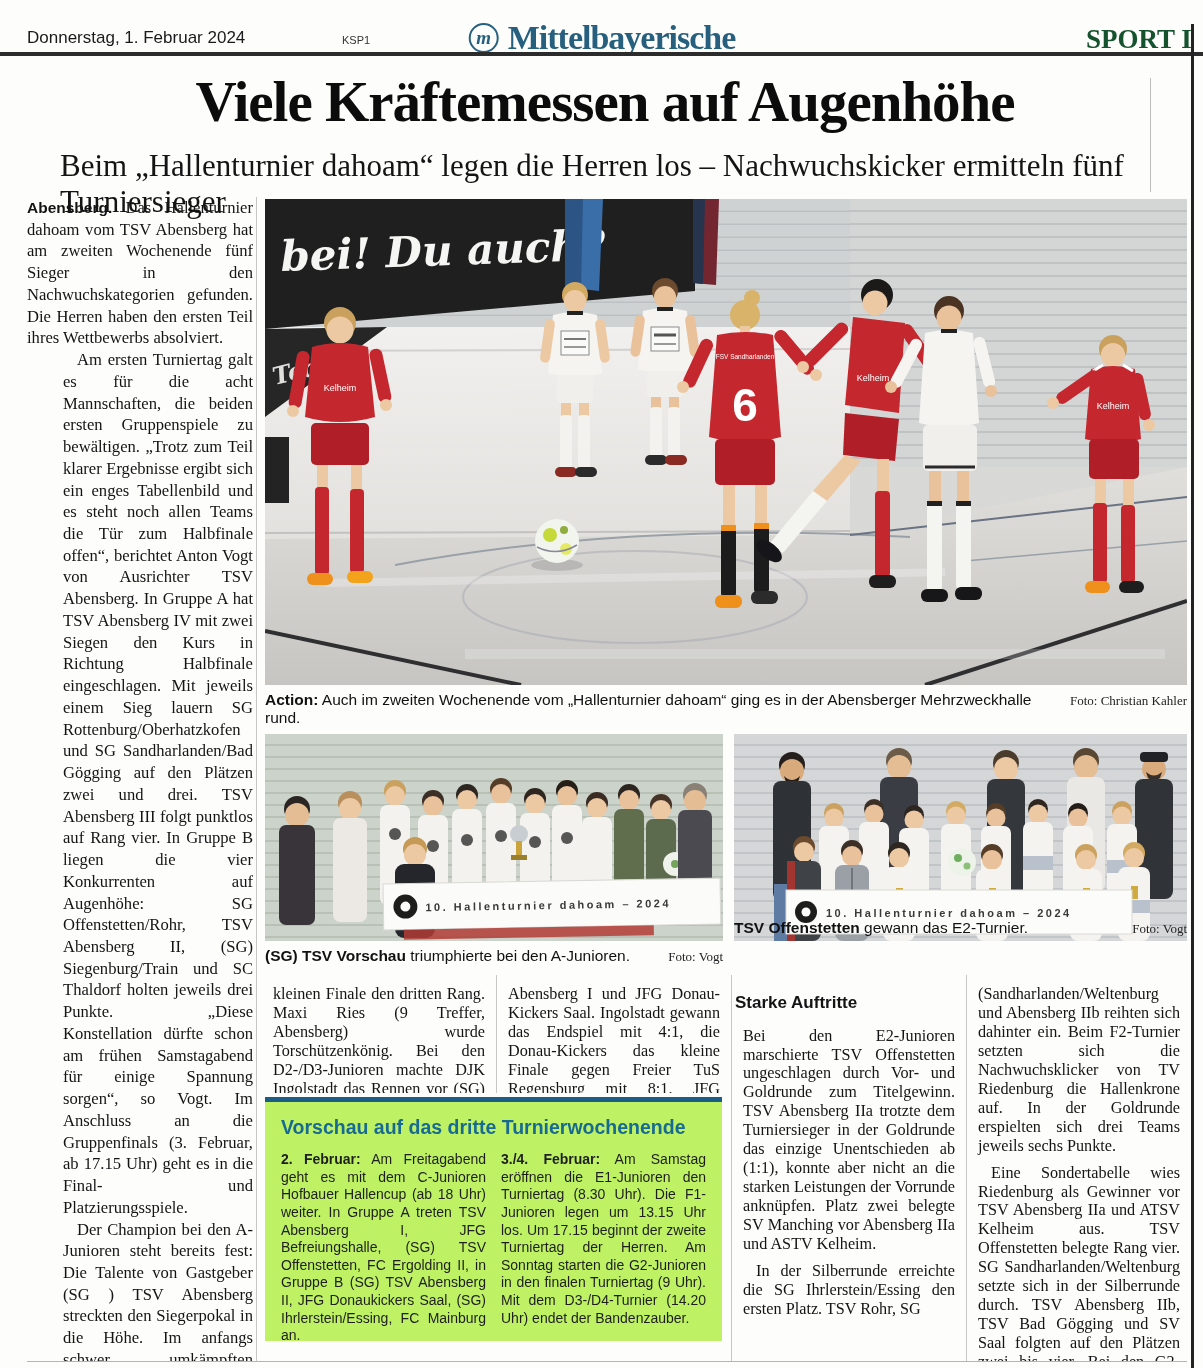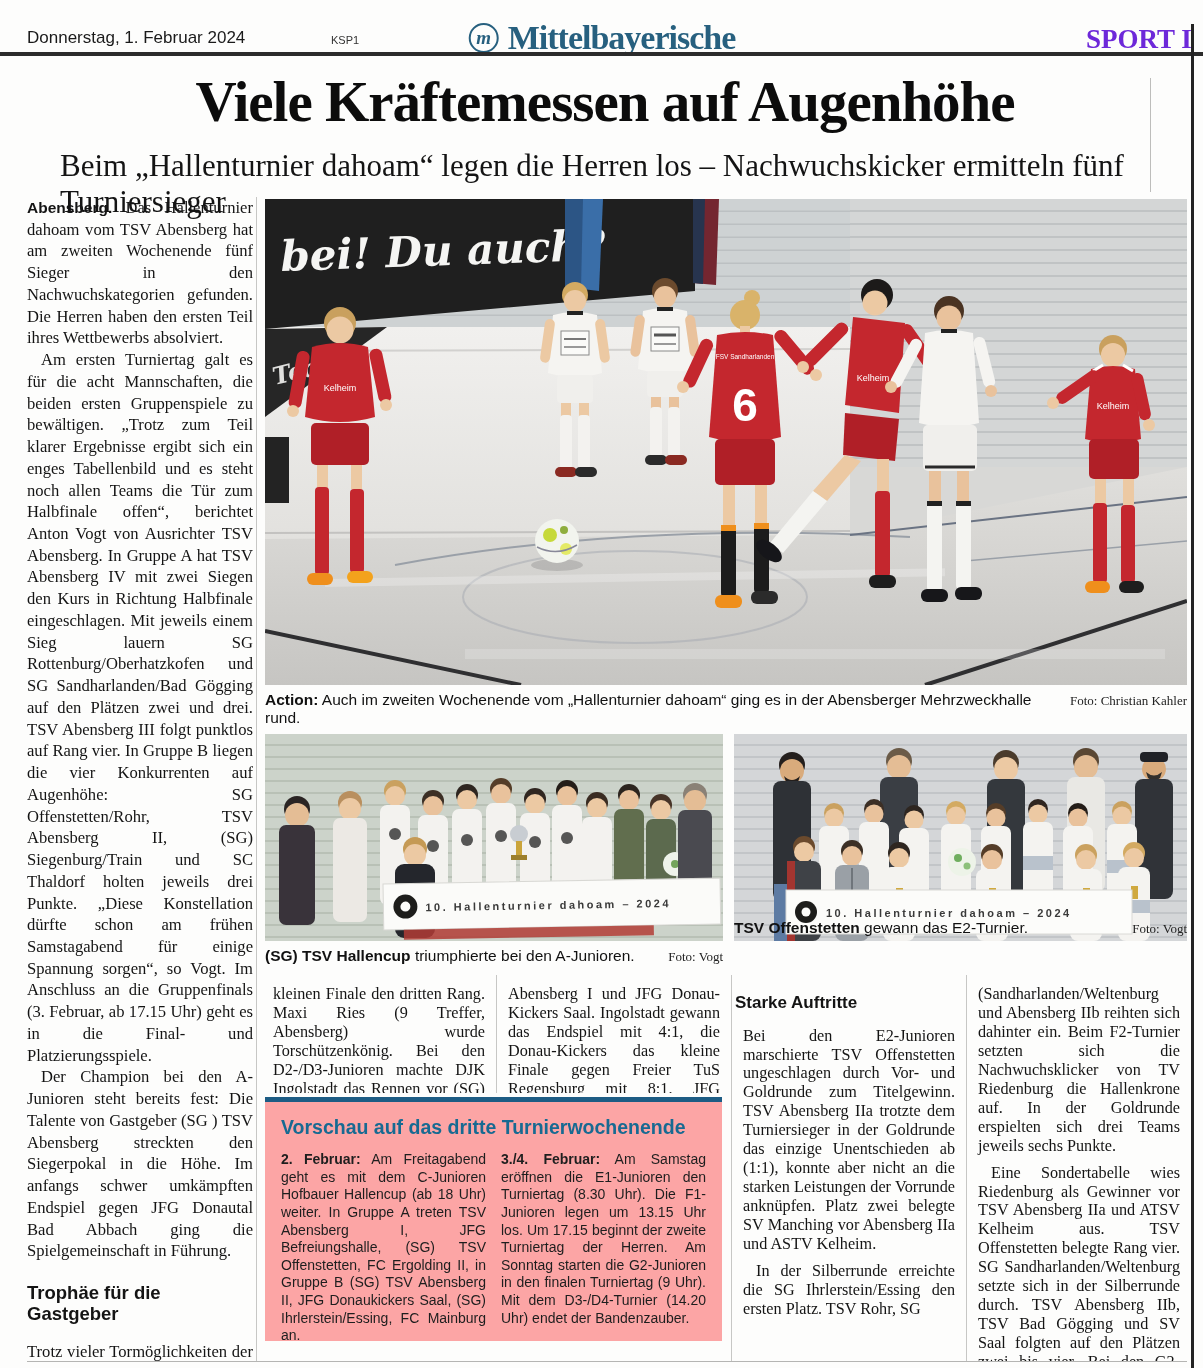--- a/index.html
+++ b/index.html
@@ -4,41 +4,41 @@
 <style>
   * { box-sizing: border-box; }
   body { margin: 0; background: #888; }
   .page {
     position: relative; width: 1203px; height: 1368px; margin: 0 auto;
     background: #fdfdfc; overflow: hidden;
     font-family: "Liberation Serif", serif; color: #111;
   }
   
   .hdr-date { position:absolute; left:27px; top:28px; font-family:"Liberation Sans",sans-serif; font-size:17px; color:#1a1a1a; }
-  .hdr-code { position:absolute; left:331px; top:34px; font-family:"Liberation Sans",sans-serif; font-size:11px; color:#333; }
+  .hdr-code { position:absolute; left:342px; top:34px; font-family:"Liberation Sans",sans-serif; font-size:11px; color:#333; }
   .masthead { position:absolute; left:602px; top:19px; transform:translateX(-50%); display:flex; align-items:center; gap:9px; color:#27607f; }
   .m-logo { width:30px; height:30px; border:2.5px solid #27607f; border-radius:50%; display:flex; align-items:center; justify-content:center;
             font-family:"Liberation Serif",serif; font-style:italic; font-weight:bold; font-size:19px; }
   .m-name { font-family:"Liberation Serif",serif; font-weight:bold; font-size:34px; letter-spacing:-1px; }
-  .hdr-section { position:absolute; left:1086px; top:24px; font-family:"Liberation Serif",serif; font-weight:bold; font-size:27px; color:#6d28d9; white-space:nowrap; }
+  .hdr-section { position:absolute; left:1086px; top:24px; font-family:"Liberation Serif",serif; font-weight:bold; font-size:27px; color:#14532d; white-space:nowrap; }
   .hdr-rule { position:absolute; left:0; top:52px; width:1203px; height:4px; background:#2c2c2c; }
   
   .headline { position:absolute; left:60px; top:72px; width:1090px; text-align:center;
               font-weight:bold; font-size:57px; line-height:1.05; letter-spacing:-1px; color:#0c0c0c; }
   .subheadline { position:absolute; left:60px; top:148px; width:1090px; font-size:31px; color:#141414; }
   
   .vrule { position:absolute; width:1px; background:#c7c7c5; }
   .edge-dark { position:absolute; left:1191px; top:24px; width:3px; height:1344px; background:#232323; }
   .head-rule-right { position:absolute; left:1150px; top:78px; width:1px; height:114px; background:#bdbdbb; }
   .bottom-rule { position:absolute; left:27px; top:1361px; width:1160px; height:1px; background:#b5b5b3; }
   
   .leftcol { position:absolute; left:27px; top:197px; width:226px; height:1164px; overflow:hidden;
              font-size:16.6px; line-height:1.31; text-align:justify; color:#141414; }
   .leftcol p { margin:0; }
-  .leftcol p.ind { text-indent:14px; }
+  .leftcol p.ind { text-indent:14px;margin-left:36px; }
   .dateline { font-weight:bold; font-family:"Liberation Sans",sans-serif; font-size:15.5px; }
   .subhead-sans { font-family:"Liberation Sans",sans-serif; font-weight:bold; font-size:18.5px; margin:20px 0 16px; text-align:left; line-height:1.15; }
   .subhead-sans2 { font-family:"Liberation Sans",sans-serif; font-weight:bold; font-size:17px; margin:16px 0 14px; text-align:left; line-height:1.15; }
   
   .main-photo { position:absolute; left:265px; top:199px; width:922px; height:486px; background:#d8d8d6; overflow:hidden; }
   .photo-left { position:absolute; left:265px; top:734px; width:458px; height:207px; overflow:hidden; }
   .photo-right { position:absolute; left:734px; top:734px; width:453px; height:207px; overflow:hidden; }
   .caption { position:absolute; display:flex; justify-content:space-between; align-items:baseline; gap:12px;
              font-family:"Liberation Sans",sans-serif; font-size:15.5px; color:#111; }
   .caption .lead { font-weight:bold; }
@@ -49,21 +49,21 @@
   .cap-text { flex:1; }
   
   .bcol { position:absolute; top:977px; width:228px; font-size:16.2px; line-height:1.17; text-align:justify; color:#141414; overflow:hidden; }
   .bcol p { margin:8px; }
   .bcol p.ind { text-indent:13px; }
   .c1 { left:265px; height:116px; }
   .c2 { left:500px; height:116px; }
   .c3 { left:735px; height:384px; }
   .c4 { left:970px; width:218px; height:384px; }
   
-  .pbox { position:absolute; left:265px; top:1097px; width:457px; height:244px; background:#fca5a5;
+  .pbox { position:absolute; left:265px; top:1097px; width:457px; height:244px; background:#bef264;
           border-top:5px solid #1d5c84; padding:12px 16px 10px; font-family:"Liberation Sans",sans-serif; }
   .pbox-title { color:#176a92; font-weight:bold; font-size:19.5px; margin:2px 0 12px; }
   .pbox-cols { display:flex; gap:15px; }
   .pbox-col { flex:1; font-size:14px; line-height:1.26; color:#1e1e1e; text-align:justify; }
   .pbox-col .lead { font-weight:bold; }
 </style>
 </head>
 <body>
 
 <div class="page">
@@ -530,21 +530,21 @@
       <g transform="translate(52,156)">
         <rect width="346" height="44" fill="#fcfcfa" stroke="#dadad6"></rect>
         <circle cx="20" cy="22" r="11" fill="#1d1d1b"></circle>
         <circle cx="20" cy="22" r="4.5" fill="#fcfcfa"></circle>
         <text x="40" y="27" font-family="Liberation Sans, sans-serif" font-weight="bold" font-size="11" letter-spacing="2.5" fill="#3a3a3a">10. Hallenturnier dahoam – 2024</text>
       </g>
     </svg>
   </div>
 
   <div class="caption cap-left">
-    <div class="cap-text"><span class="lead">(SG) TSV Hallencup</span> <span>triumphierte bei den A-Junioren.</span></div>
+    <div class="cap-text"><span class="lead">(SG) TSV Vorschau</span> <span>triumphierte bei den A-Junioren.</span></div>
     <span class="credit">Foto: Vogt</span>
   </div>
   <div class="caption cap-right">
     <div class="cap-text"><span class="lead">TSV Offenstetten</span> <span>gewann das E2-Turnier.</span></div>
     <span class="credit">Foto: Vogt</span>
   </div>
 
   <div class="bcol c1">
     <p>kleinen Finale den dritten Rang. Maxi Ries (9 Treffer, Abensberg) wurde Torschützenkönig. Bei den D2-/D3-Junioren machte DJK Ingolstadt das Rennen vor (SG) TSV</p>
   </div>

